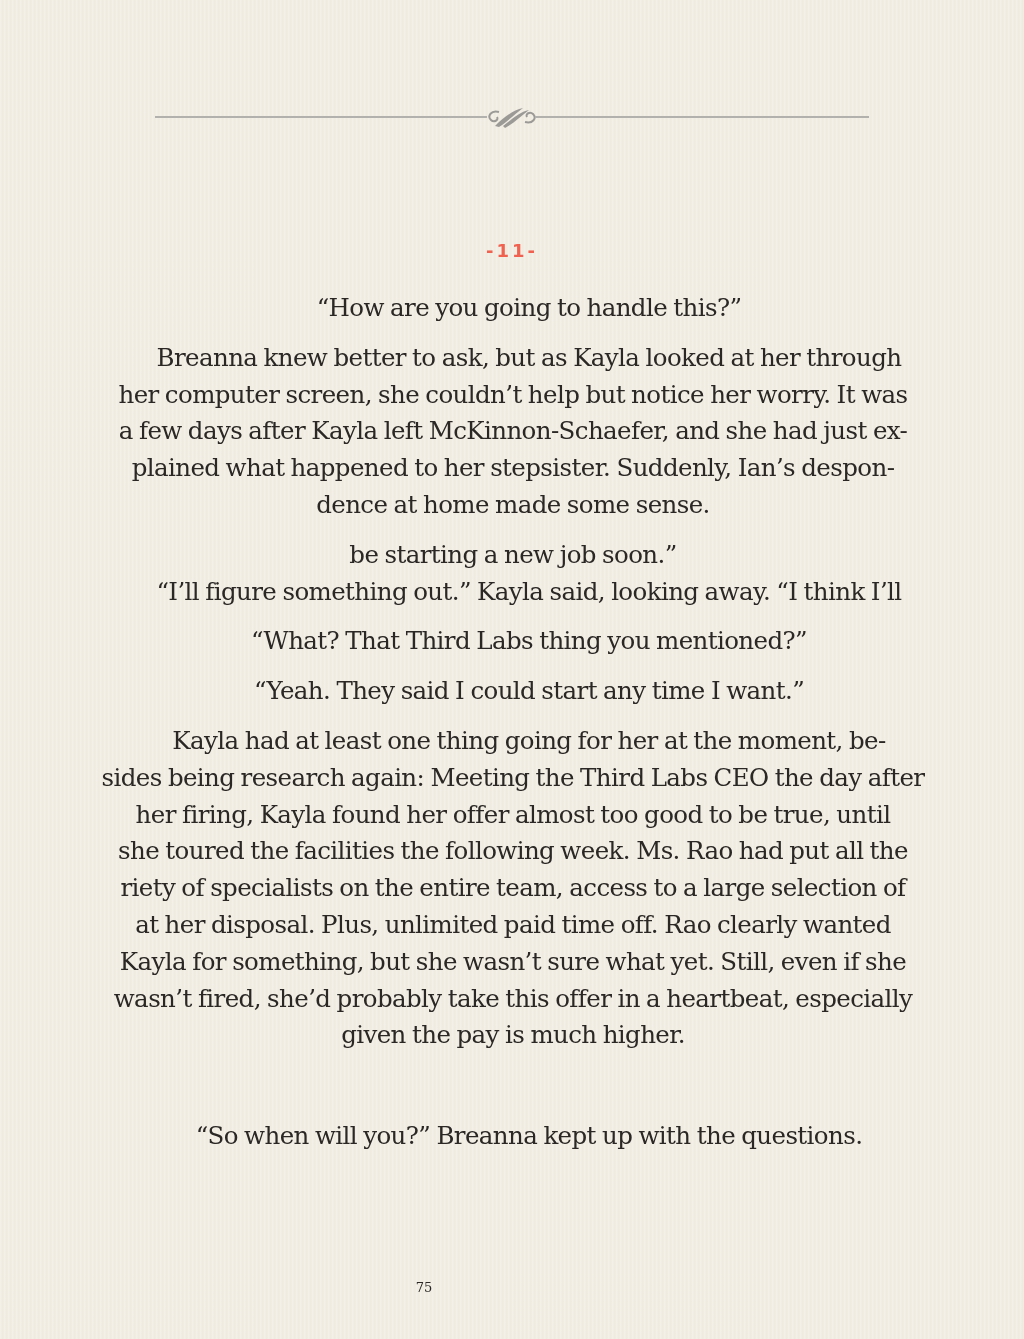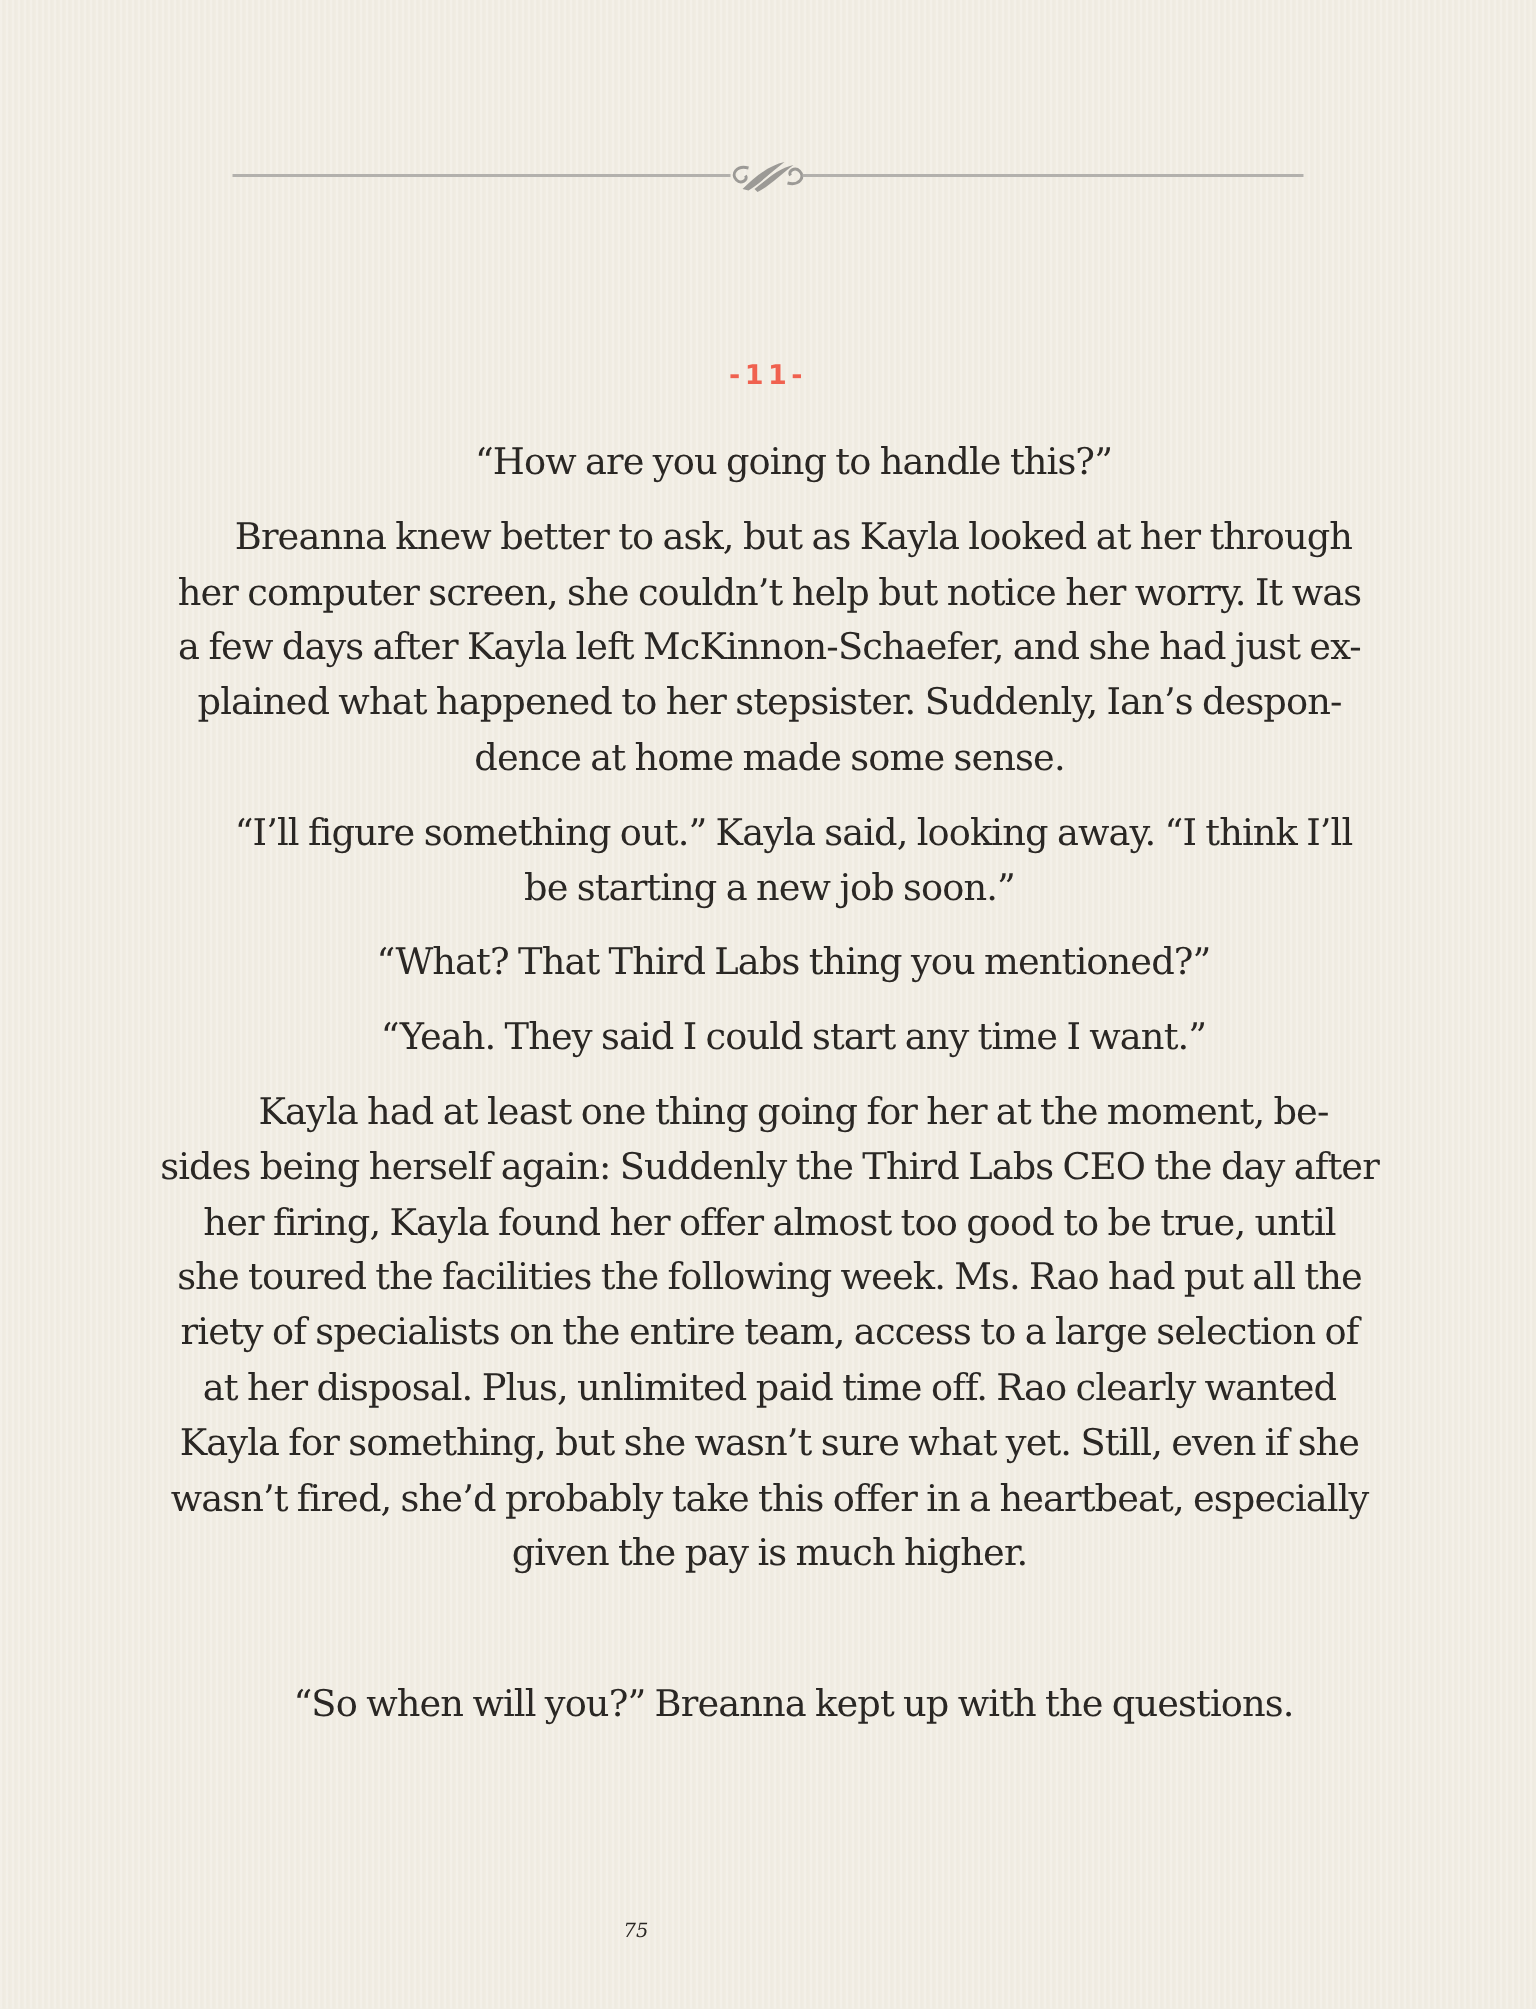--- a/index.html
+++ b/index.html
@@ -25,21 +25,21 @@
     .line {
       display: block; white-space: nowrap;
       font-size: 24.5px; line-height: 36.8px; height: 36.8px;
       letter-spacing: -0.6px; word-spacing: -1px; text-align: center;
     }
     .indent { padding-left: 32px; }
     .gap { height: 13px; }
     .gap-large { height: 64px; }
     .page-num {
       position: absolute; left: 0; width: 848px; top: 1280px; text-align: center;
-      font-family: "DejaVu Serif", serif; font-style: italic; font-size: 13px; color: #2a2724;
+      font-family: "DejaVu Serif", serif; font-size: 13px; color: #2a2724;
     }
   </style>
 </head>
 <body>
 
 <div class="ornament">
   <div class="rule-left"></div>
   <svg class="flourish" viewBox="0 0 54 26">
     <path d="M14 8 C6 6, 2 12, 6 16 C9 19, 14 16, 12 13" fill="none" stroke="#9c9a96" stroke-width="2"></path>
     <path d="M10 22 C18 14, 28 6, 38 4 C30 10, 22 18, 14 23 Z" fill="#9c9a96"></path>
@@ -58,35 +58,35 @@
   <div class="gap"></div>
   <div class="para">
     <span class="line indent">Breanna knew better to ask, but as Kayla looked at her through</span>
     <span class="line">her computer screen, she couldn’t help but notice her worry. It was</span>
     <span class="line">a few days after Kayla left McKinnon-Schaefer, and she had just ex-</span>
     <span class="line">plained what happened to her stepsister. Suddenly, Ian’s despon-</span>
     <span class="line">dence at home made some sense.</span>
   </div>
   <div class="gap"></div>
   <div class="para">
+    <span class="line">be starting a new job soon.”</span>
     <span class="line indent">“I’ll figure something out.” Kayla said, looking away. “I think I’ll</span>
-    <span class="line">be starting a new job soon.”</span>
   </div>
   <div class="gap"></div>
   <div class="para">
     <span class="line indent">“What? That Third Labs thing you mentioned?”</span>
   </div>
   <div class="gap"></div>
   <div class="para">
     <span class="line indent">“Yeah. They said I could start any time I want.”</span>
   </div>
   <div class="gap"></div>
   <div class="para">
     <span class="line indent">Kayla had at least one thing going for her at the moment, be-</span>
-    <span class="line">sides being herself again: Suddenly the Third Labs CEO the day after</span>
+    <span class="line">sides being research again: Meeting the Third Labs CEO the day after</span>
     <span class="line">her firing, Kayla found her offer almost too good to be true, until</span>
     <span class="line">she toured the facilities the following week. Ms. Rao had put all the</span>
     <span class="line">riety of specialists on the entire team, access to a large selection of</span>
     <span class="line">at her disposal. Plus, unlimited paid time off. Rao clearly wanted</span>
     <span class="line">Kayla for something, but she wasn’t sure what yet. Still, even if she</span>
     <span class="line">wasn’t fired, she’d probably take this offer in a heartbeat, especially</span>
     <span class="line">given the pay is much higher.</span>
   </div>
   <div class="gap-large"></div>
   <div class="para">

